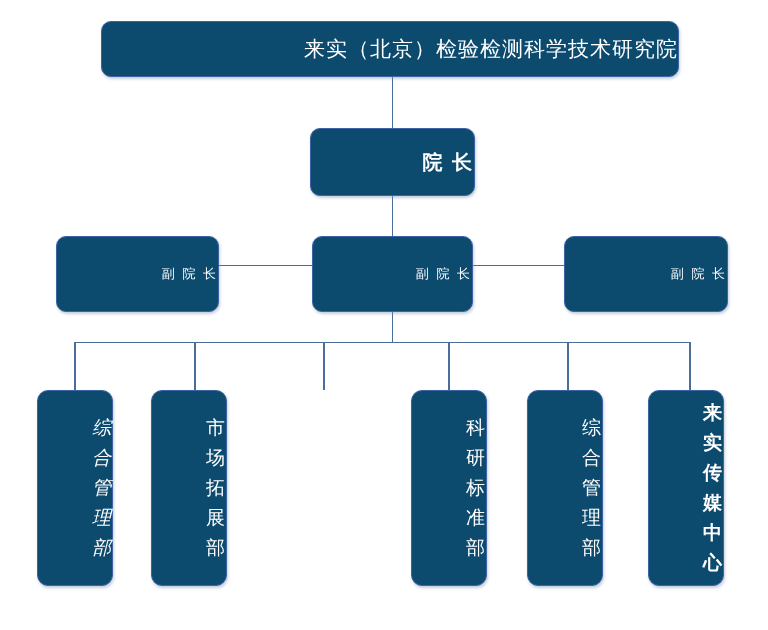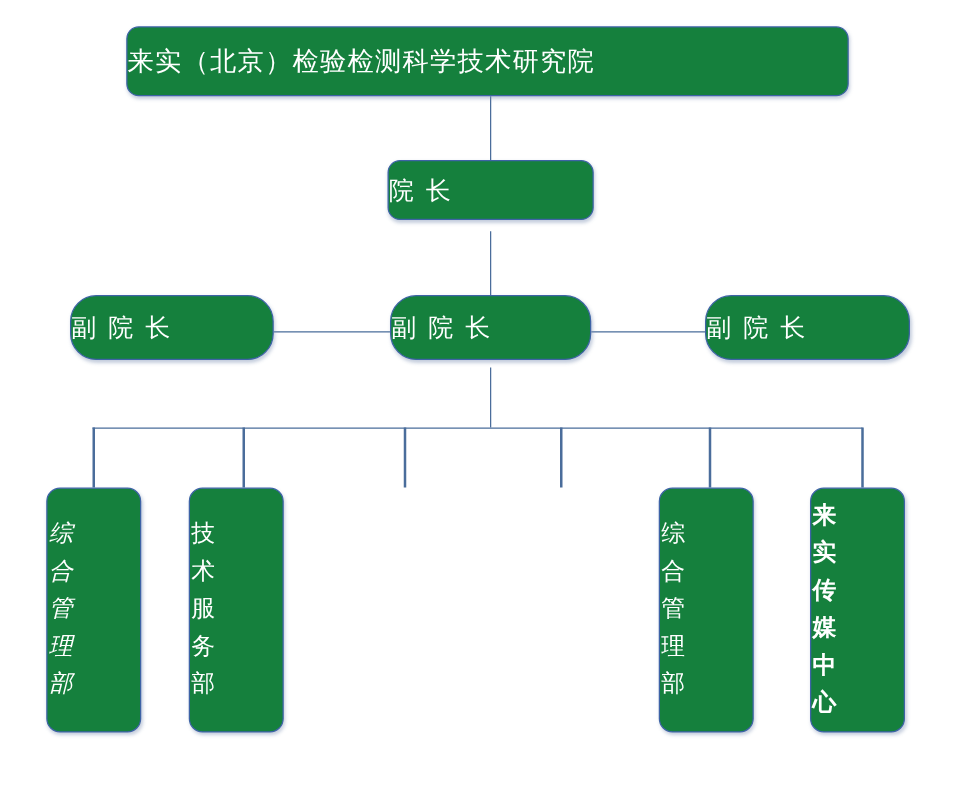--- a/index.html
+++ b/index.html
@@ -12,46 +12,46 @@
   }
   .canvas {
     position: relative;
     width: 768px;
     height: 630px;
     background: #ffffff;
     overflow: hidden;
   }
   .node {
     position: absolute;
-    background: #15803d;
+    background: #0c4a6e;
     border: 1px solid #3e63a6;
     border-radius: 10px;
     box-shadow: 1px 2px 3px rgba(125, 145, 180, 0.45);
     color: #ffffff;
     display: flex;
     align-items: center;
-    justify-content: flex-start;
+    justify-content: flex-end;
     box-sizing: border-box;
     text-align: center;
   }
   .node-root {
     left: 101px; top: 21px; width: 578px; height: 56px;
     font-size: 21px;
     letter-spacing: 1px;
   }
   .node-president {
-    left: 310px; top: 128px; width: 165px; height: 48px;
+    left: 310px; top: 128px; width: 165px; height: 68px;
     font-size: 20px;
     letter-spacing: 2px;
+    font-weight: bold;
   }
   .node-vp {
-    top: 236px; height: 52px;
-    font-size: 20px;
+    top: 236px; height: 76px;
+    font-size: 13px;
     letter-spacing: 2px;
-    border-radius: 21px;
   }
   .node-vp-left   { left: 56px;  width: 163px; }
   .node-vp-center { left: 312px; width: 161px; }
   .node-vp-right  { left: 564px; width: 164px; }
   .node-dept {
     top: 390px; height: 196px; width: 76px;
     border-radius: 11px;
   }
   .dept-label {
     width: 21px;
@@ -110,21 +110,24 @@
     <span>副 院 长</span>
   </div>
   <div class="node node-vp node-vp-right">
     <span>副 院 长</span>
   </div>
 
   <div class="node node-dept d1">
     <div class="dept-label">综合管理部</div>
   </div>
   <div class="node node-dept d2">
-    <div class="dept-label">技术服务部</div>
+    <div class="dept-label">市场拓展部</div>
+  </div>
+  <div class="node node-dept d4">
+    <div class="dept-label">科研标准部</div>
   </div>
   <div class="node node-dept d5">
     <div class="dept-label">综合管理部</div>
   </div>
   <div class="node node-dept d6">
     <div class="dept-label">来实传媒中心</div>
   </div>
 
 </div>
 

